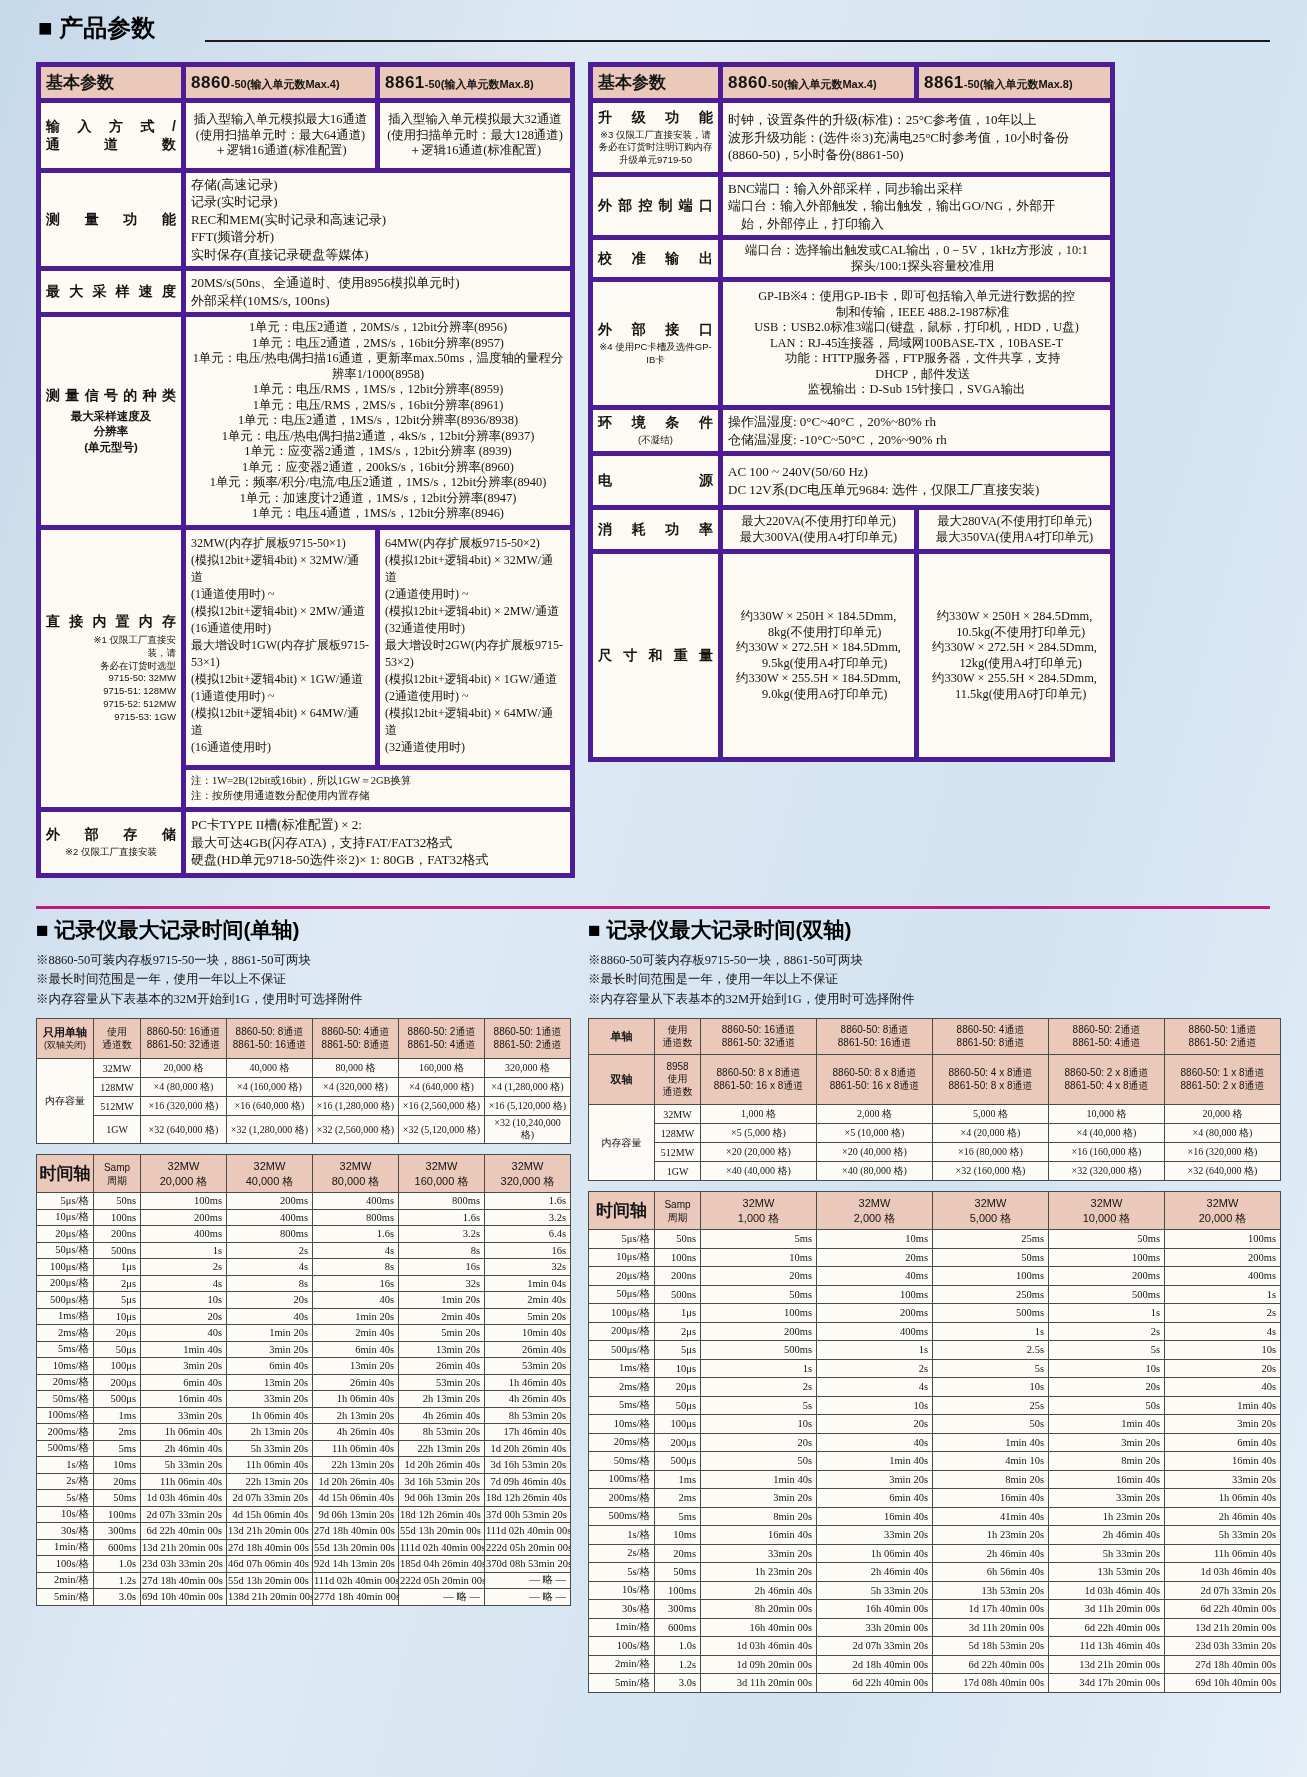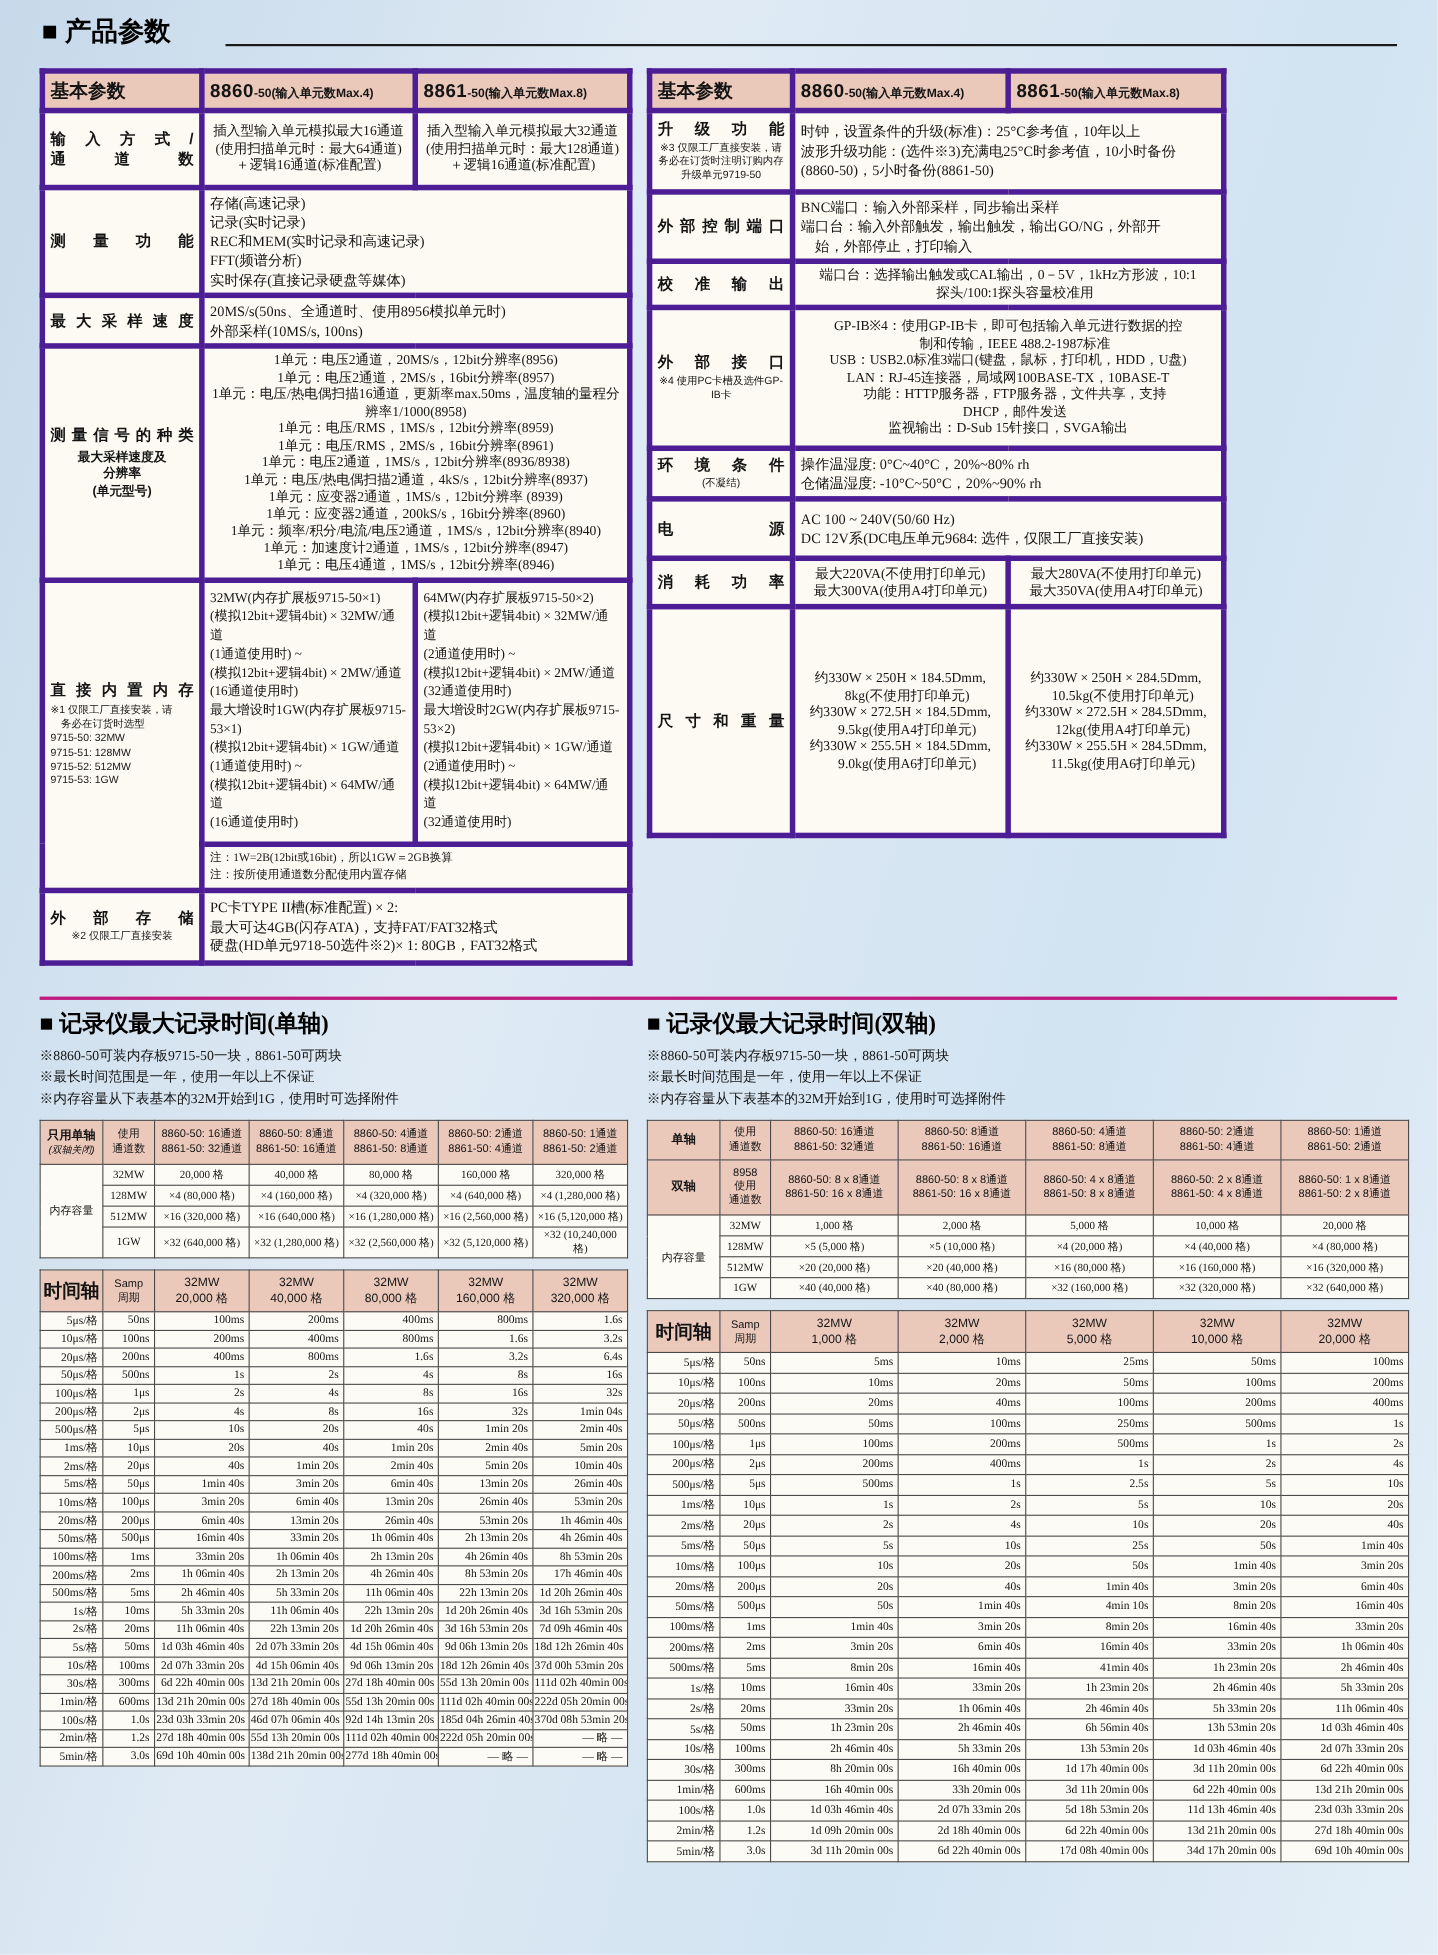--- a/index.html
+++ b/index.html
@@ -20,40 +20,40 @@
   
   table.spec{border-collapse:collapse;background:#fcfaf3;border:2px solid #222;table-layout:fixed;}
   table.spec td{border:5px solid #4c1d95;box-sizing:border-box;vertical-align:middle;padding:3px 5px;}
   table.spec tr.hdr td{background:#eac8ba;vertical-align:middle;}
   .hlabel{font-family:"Liberation Sans","DejaVu Sans",sans-serif;font-weight:bold;font-size:17px;padding-left:8px;}
   .hmodel{text-align:left;font-family:"Liberation Sans","DejaVu Sans",sans-serif;font-weight:bold;}
   .mname{font-size:17px;letter-spacing:.5px;}
   .msuf{font-size:11px;}
   td.lbl{font-family:"Liberation Sans","DejaVu Sans",sans-serif;font-weight:bold;font-size:14px;padding:4px 7px;}
   .jl,.jl div{text-align:justify;text-align-last:justify;}
-  .lnote{font-weight:normal;font-size:9.5px;margin-top:3px;line-height:1.35;text-align:left;}
+  .lnote{font-weight:normal;font-size:9.5px;margin-top:3px;line-height:1.35;text-align:right;margin-left:37px;}
   .lnote-c{font-weight:normal;font-size:9.5px;margin-top:2px;text-align:center;line-height:1.3;}
   .sublbl{font-size:11.5px;margin-top:4px;text-align:center;line-height:1.35;}
   td.val{font-size:13px;line-height:1.34;vertical-align:middle;}
   td.val div{padding:0;}
   td.val.small{font-size:12.4px;line-height:1.25;text-align:center;}
   td.val.mem{font-size:12px;line-height:1.42;vertical-align:top;padding-top:5px;}
   td.memnote{font-size:10.5px;line-height:1.5;vertical-align:middle;}
 
   
   .rule-magenta{left:36px;top:906px;width:1234px;height:3px;background:#c1187e;}
   .bsec{position:absolute;}
-  .btitle{font-family:Liberation Serif, serif;font-weight:bold;font-size:21px;color:#000;margin-bottom:7px;}
+  .btitle{font-family:Liberation Sans, sans-serif;font-weight:bold;font-size:21px;color:#000;margin-bottom:7px;}
   .bnotes{font-size:12.5px;line-height:1.55;margin-bottom:9px;}
   table.cap,table.tt{border-collapse:collapse;background:#fdfbf6;border:1.5px solid #222;table-layout:fixed;}
   table.cap td,table.tt td{border:1px solid #4a4a4a;box-sizing:border-box;}
   table.cap td{text-align:center;vertical-align:middle;font-size:10px;height:19px;padding:1px 2px;}
   table.cap tr.hdr td{background:#eac8ba;font-family:"Liberation Sans","DejaVu Sans",sans-serif;line-height:1.25;}
   .corner .c1{font-weight:bold;font-size:11px;}
-  .corner .c2{font-size:9px;font-style:italic;}
+  .corner .c2{font-size:9px;}
   .chuse{font-size:10px;}
   .chh{font-size:9.8px;}
   .memlbl{font-family:"Liberation Sans","DejaVu Sans",sans-serif;font-size:11px;}
   table.tt{margin-top:10px;}
   table.tt thead td{background:#eac8ba;text-align:center;vertical-align:middle;font-family:"Liberation Sans","DejaVu Sans",sans-serif;line-height:1.3;height:38px;}
   .axh{font-weight:bold;font-size:17px;}
   .samph{font-size:10px;}
   .colh{font-size:11px;}
   table.tt tbody td{text-align:right;font-size:10.5px;height:16.5px;padding:0 4px 0 1px;white-space:nowrap;overflow:hidden;}
   .bsec-r table.tt tbody td{height:18.5px;}

